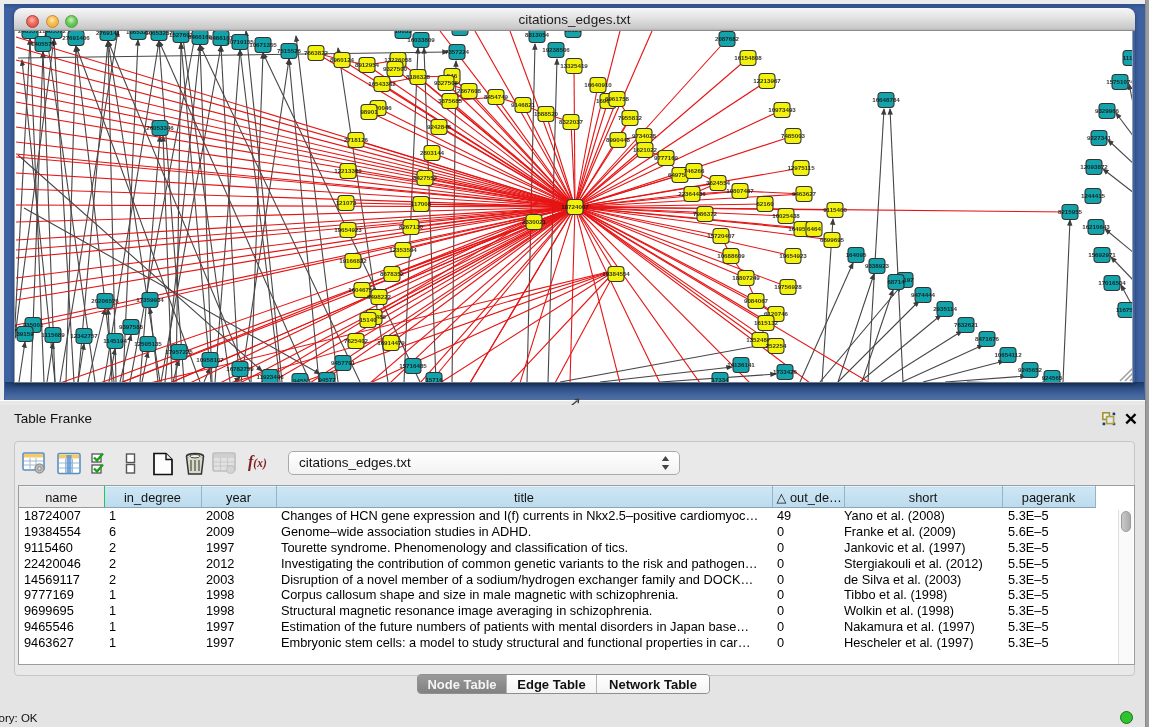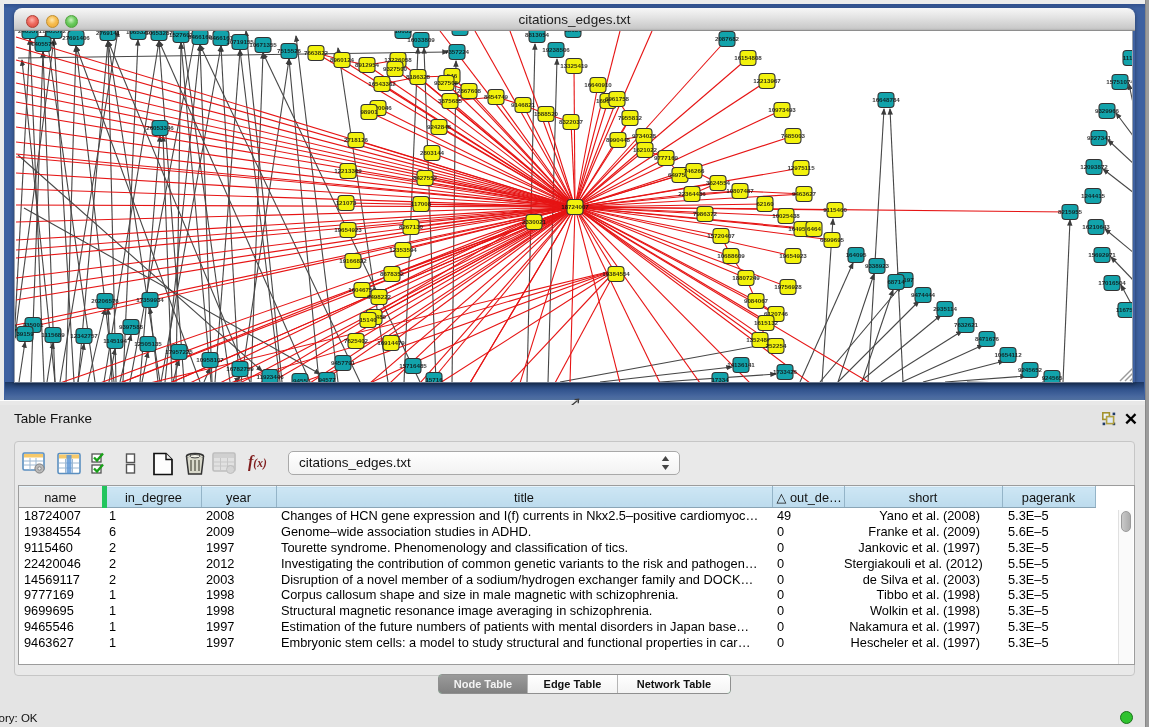--- a/index.html
+++ b/index.html
@@ -33,26 +33,26 @@
 .tbi{position:absolute;top:5px}
 #combo{position:absolute;left:273px;top:4px;width:392px;height:24px;background:linear-gradient(#ffffff,#f2f2f2);border:1px solid #a9a9a9;border-radius:5px;font-size:13.5px;color:#111;line-height:22px;padding-left:10px}
 .spin2{position:absolute;right:9px;top:4px}
 
 #dtable{position:absolute;left:3px;top:43px;width:1117px;height:180px;background:#fff;border:1px solid #9c9c9c;overflow:hidden}
 table{border-collapse:collapse;table-layout:fixed;width:1076px;font-size:12.8px}
 col.k1{width:85px}col.k2{width:97px}col.k3{width:75px}col.k4{width:496px}col.k5{width:72px}col.k6{width:158px}col.k7{width:93px}
 thead th{height:21px;background:linear-gradient(#cde6f4,#bcdbed);border-right:1px solid #94b4c8;border-bottom:1px solid #8aa5b6;border-top:1px solid #e8f4fb;font-weight:normal;font-size:12.8px;color:#111;overflow:hidden;white-space:nowrap}
 tbody td{height:15.9px;padding:0;overflow:hidden;white-space:nowrap;color:#000}
 td.c1{padding-left:5px}td.c2{padding-left:5px}td.c3{padding-left:5px}td.c4{padding-left:5px}
-td.c5{padding-left:5px}td.c6{text-align:right;padding-right:22px}td.c7{padding-left:6px}
+td.c5{padding-left:5px}td.c6{text-align:left;padding-right:22px}td.c7{padding-left:6px}
 
 #vscroll{position:absolute;right:1px;top:24px;width:15px;height:155px;background:#fafafa;border-left:1px solid #e0e0e0}
 #vthumb{position:absolute;left:2px;top:1px;width:10px;height:21px;background:linear-gradient(90deg,#c9c9c9,#ababab);border-radius:5px;border:1px solid #9a9a9a}
 
-#tabs{position:absolute;left:438px;top:269px;height:20px;display:flex;font-size:11px;font-weight:bold;border:1px solid #8f8f8f;border-radius:4px;overflow:hidden;background:#86efac}
+#tabs{position:absolute;left:417px;top:269px;height:20px;display:flex;font-size:13px;font-weight:bold;border:1px solid #8f8f8f;border-radius:4px;overflow:hidden;background:#86efac}
 #tabs .seg{height:20px;line-height:19px;text-align:center;color:#111;background:linear-gradient(#ffffff,#f2f2f2);border-right:1px solid #b5b5b5}
 #tabs .seg:nth-child(1){width:89px}#tabs .seg:nth-child(2){width:90px}#tabs .seg:nth-child(3){width:112px}
 #tabs .seg.sel{background:linear-gradient(#9a9a9a,#7e7e7e);color:#f4f4f4}
 #tabs .seg:last-child{border-right:none}
 
 #status{position:absolute;left:0;top:299px;width:1143px;height:23px;font-size:11.5px;color:#111;text-align:left}
 #status span{position:relative;top:8px;right:27px}
 #memdot{position:absolute;right:10px;top:7px;width:13px;height:13px;border-radius:50%;background:#2fc32f;border:1.4px solid #1a701a}
 </style></head><body>
 <div id="page">
@@ -699,21 +699,21 @@
               <col class="k1">
               <col class="k2">
               <col class="k3">
               <col class="k4">
               <col class="k5">
               <col class="k6">
               <col class="k7">
             </colgroup>
           <thead>
               <tr>
-                <th style="background:#e9e9e9;border-right:5px solid #22c55e;border-bottom:1px solid #9a9a9a">name</th>
+                <th style="background:#e9e9e9;border-right:1px solid #22c55e;border-bottom:1px solid #9a9a9a">name</th>
                 <th>in_degree</th>
                 <th>year</th>
                 <th>title</th>
                 <th style="text-align:left;padding-left:4px">△ out_de…</th>
                 <th>short</th>
                 <th>pagerank</th>
               </tr>
             </thead>
           <tbody>
               <tr>

